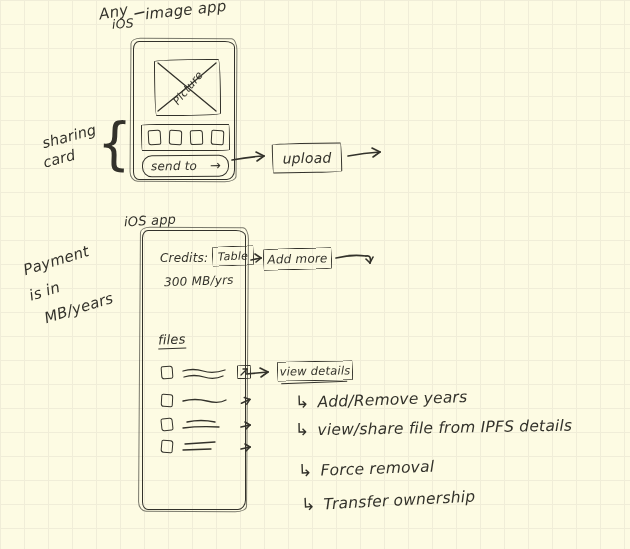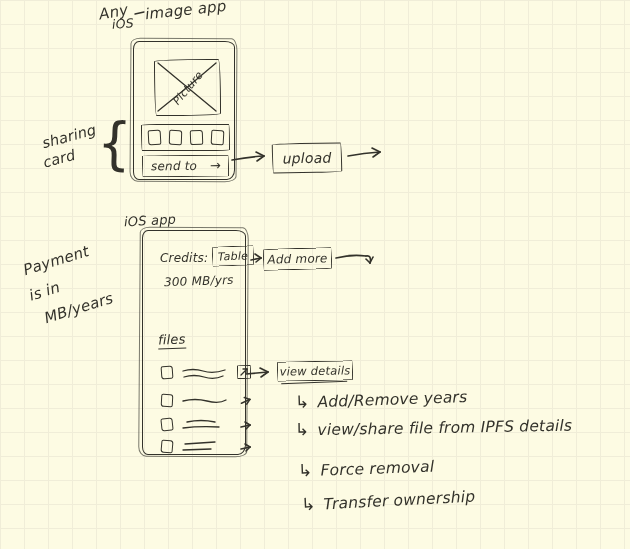--- a/index.html
+++ b/index.html
@@ -97,21 +97,21 @@
       <span class="hw" style="position:absolute;left:50%;top:50%;transform:translate(-50%,-50%) rotate(-50deg);font-size:11px;">Picture</span>
     </div>
 
     <div class="hand-box" style="left:7px;top:82px;width:89px;height:27px;">
       <div class="sq" style="left:6px;top:5px;width:13px;height:15px;transform:rotate(-3deg);"></div>
       <div class="sq" style="left:27px;top:5px;width:13px;height:15px;transform:rotate(2deg);"></div>
       <div class="sq" style="left:48px;top:5px;width:13px;height:15px;transform:rotate(-2deg);"></div>
       <div class="sq" style="left:69px;top:5px;width:13px;height:15px;transform:rotate(3deg);"></div>
     </div>
 
-    <div class="hand-box" style="left:8px;top:113px;width:87px;height:22px;transform:rotate(-.5deg);">
+    <div class="hand-box" style="left:8px;top:113px;width:87px;height:22px;transform:rotate(-.5deg);border-radius:10px;">
       <span class="hw" style="position:absolute;left:8px;top:3px;font-size:12px;">send to</span>
       <span class="hw" style="position:absolute;right:7px;top:2px;font-size:13px;font-style:normal;">→</span>
     </div>
   </div>
 
   <div class="hw abs" style="left:44px;top:127px;font-size:14.5px;line-height:19px;transform:rotate(-15deg);">
     <div>sharing</div>
     <div style="margin-left:-4px;">card</div>
   </div>
   <span class="brace" style="left:97px;top:117px;">{</span>
@@ -127,21 +127,21 @@
   </div>
 
   <svg class="stroke abs" style="left:346px;top:144px;" width="44" height="20">
     <path d="M2 12 Q 18 9 34 8"></path>
       <path d="M34 8 L26 4"></path>
       <path d="M34 8 L27 13"></path>
   </svg>
 
   <span class="hw abs" style="left:124px;top:213px;font-size:13px;transform:rotate(-3deg);">iOS app</span>
 
-  <div class="frame" style="left:142px;top:230px;width:104px;height:225px;">
+  <div class="frame" style="left:142px;top:230px;width:104px;height:280px;">
     <span class="hw" style="position:absolute;left:17px;top:20px;font-size:12px;">Credits:</span>
     <div class="hand-box" style="left:69px;top:15px;width:42px;height:20px;transform:rotate(-2deg);">
       <span class="hw boxlabel" style="font-size:11px;">Table</span>
     </div>
     <span class="hw" style="position:absolute;left:21px;top:43px;font-size:12px;transform:rotate(-2deg);">300 MB/yrs</span>
 
     <span class="hw underline" style="position:absolute;left:15px;top:101px;font-size:13px;transform:rotate(-2deg);">files</span>
 
     <div class="file-row" style="top:133px;">
       <div class="sq" style="left:4px;top:2px;width:12px;height:13px;transform:rotate(-4deg);"></div>

